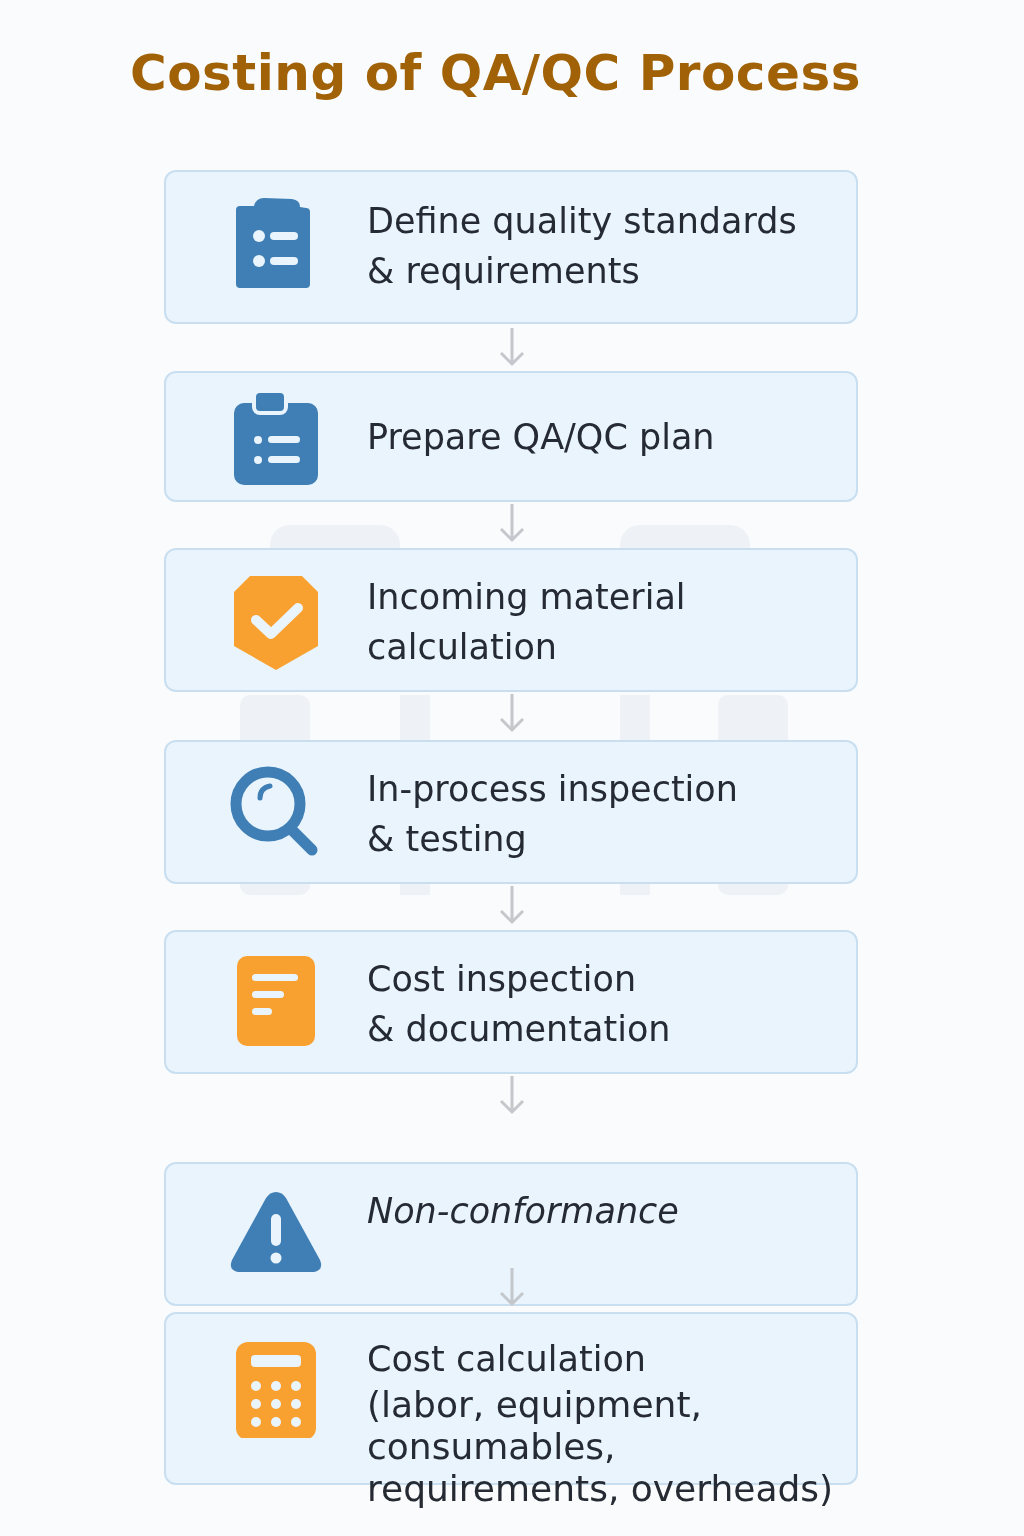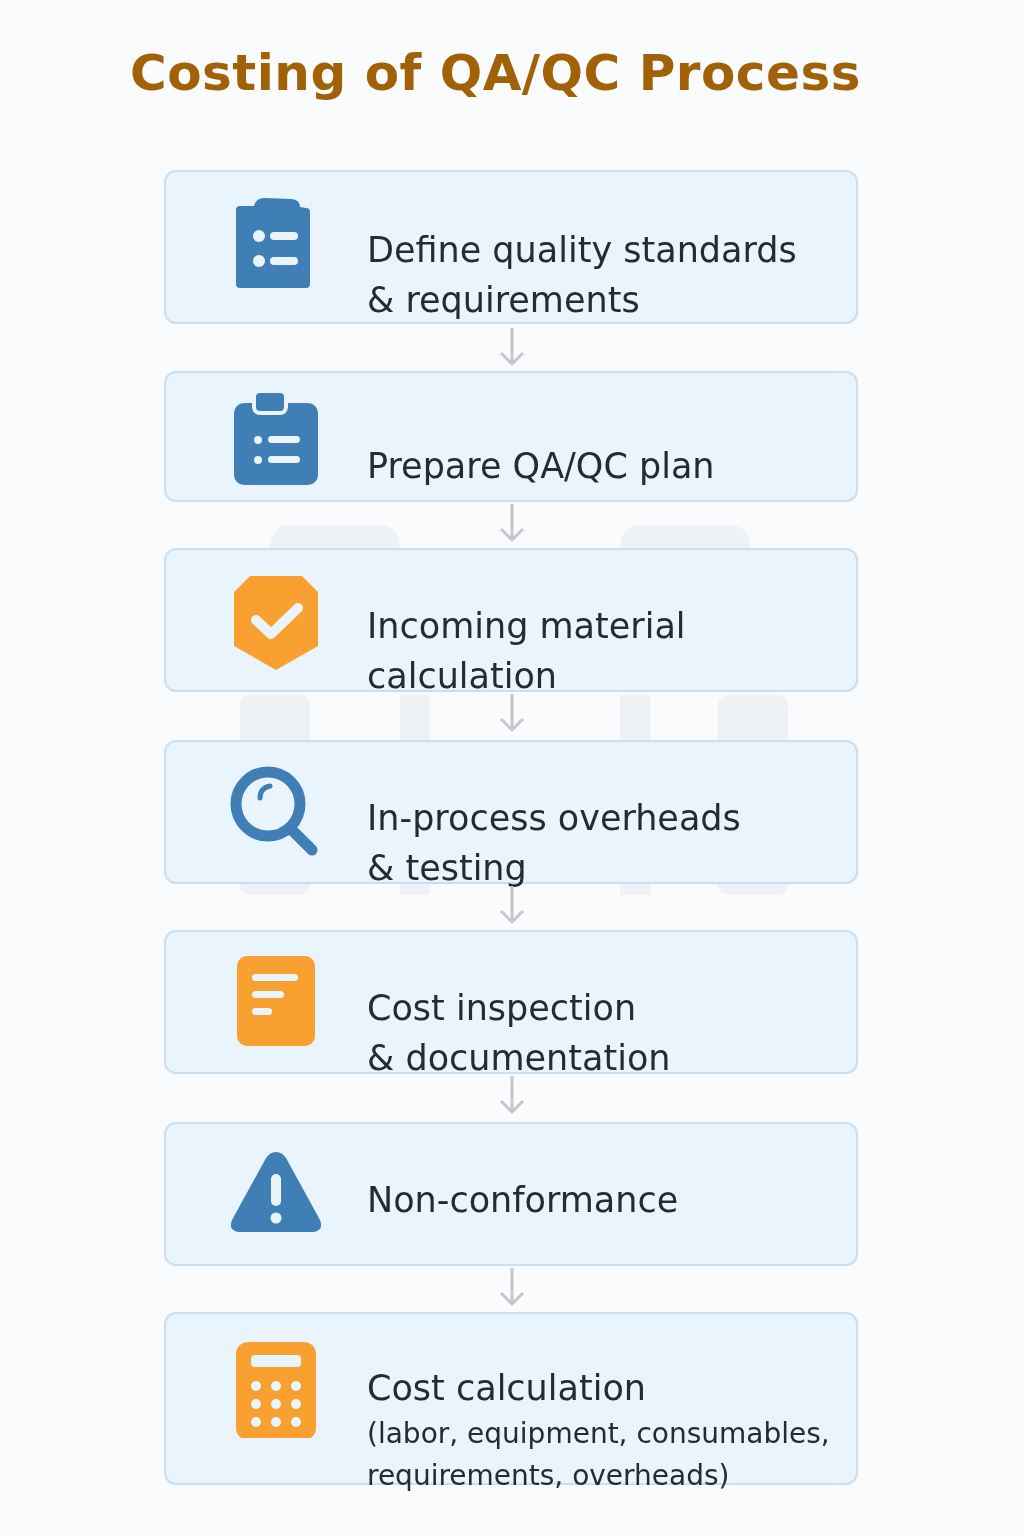--- a/index.html
+++ b/index.html
@@ -23,23 +23,22 @@
     position: absolute; left: 164px; width: 694px;
     background: #e9f4fd; border: 2px solid #c9dff0; border-radius: 12px;
     box-sizing: border-box;
   }
   .icon { position: absolute; left: 60px; width: 100px; height: 100px; }
   .icon svg { width: 100%; height: 100%; }
   .label {
     position: absolute; left: 201px; right: 20px;
     color: #262b33; font-size: 35px; line-height: 50px;
     font-family: "DejaVu Sans", sans-serif;
-    margin-top: 29px;
   }
-  .sub { font-size: 28px; line-height: 42px; }
+  .sub { font-size: 36px; line-height: 42px; }
   .arrow {
     position: absolute; left: 496px; width: 32px; height: 40px;
   }
 </style>
 </head>
 <body>
 
 <div class="title">Costing of QA/QC Process</div>
 
 <svg class="watermark" viewBox="0 0 548 370">
@@ -107,21 +106,21 @@
 
 <div class="card" style="top:740px;height:144px;">
   <div class="icon" style="top:18px;">
     <svg viewBox="0 0 100 100">
         <circle cx="42" cy="44" r="32" stroke="#3f7fb5" stroke-width="11" fill="none"></circle>
       <path d="M34 38 Q34 28 44 26" stroke="#3f7fb5" stroke-width="5" stroke-linecap="round" fill="none"></path>
       <path d="M66 70 L86 90" stroke="#3f7fb5" stroke-width="11" stroke-linecap="round"></path>
       </svg>
   </div>
   <div class="label" style="top:22px;">
-    <div>In-process overheads</div>
+    <div>In-process inspection</div>
       <div>&amp; testing</div>
   </div>
 </div>
 <svg class="arrow" style="top:886px;" viewBox="0 0 32 40">
     <path d="M16 0 V36 M5 25 L16 36 L27 25" stroke="#c4c7cb" stroke-width="3" fill="none"></path>
   </svg>
 
 <div class="card" style="top:930px;height:144px;">
   <div class="icon" style="top:20px;">
     <svg viewBox="0 0 100 100">
@@ -133,21 +132,21 @@
   </div>
   <div class="label" style="top:22px;">
     <div>Cost inspection</div>
       <div>&amp; documentation</div>
   </div>
 </div>
 <svg class="arrow" style="top:1076px;" viewBox="0 0 32 40">
     <path d="M16 0 V36 M5 25 L16 36 L27 25" stroke="#c4c7cb" stroke-width="3" fill="none"></path>
   </svg>
 
-<div class="card" style="top:1122px;height:144px;">
+<div class="card" style="top:1162px;height:144px;font-style:italic;">
   <div class="icon" style="top:20px;">
     <svg viewBox="0 0 100 100">
         <path d="M50 8 Q56 8 60 14 L94 76 Q98 86 88 88 L12 88 Q2 86 6 76 L40 14 Q44 8 50 8 Z" fill="#3f7fb5"></path>
       <rect x="45" y="30" width="10" height="32" rx="5" fill="#e9f4fd"></rect>
       <circle cx="50" cy="74" r="5.5" fill="#e9f4fd"></circle>
       </svg>
   </div>
   <div class="label" style="top:22px;">
     <div>Non-conformance</div>
   </div>

